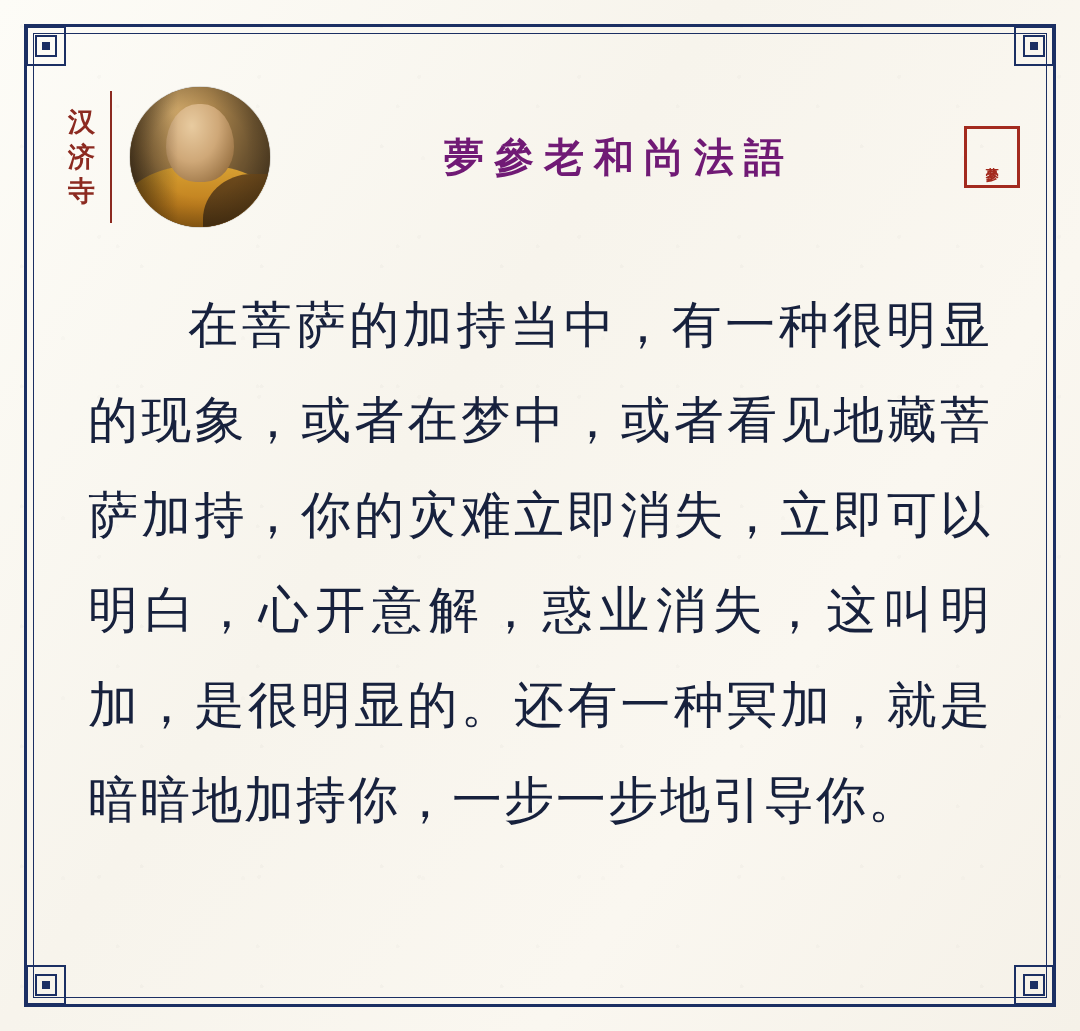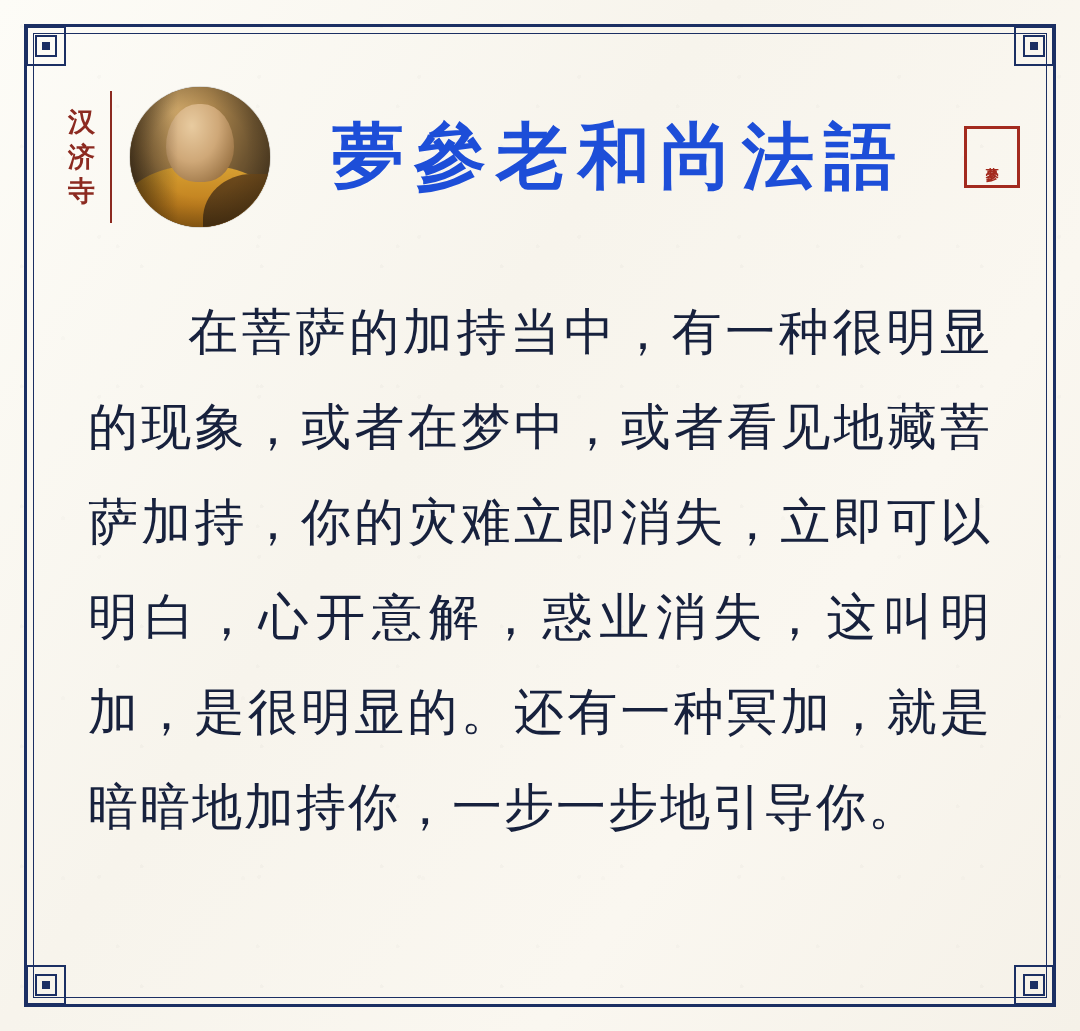--- a/index.html
+++ b/index.html
@@ -149,22 +149,22 @@
     background: linear-gradient(90deg, rgba(20,12,4,0.55) 0%, rgba(20,12,4,0) 100%);
   }
   .portrait .vign {
     position: absolute; inset: 0;
     background: radial-gradient(circle at 50% 45%, rgba(0,0,0,0) 45%, rgba(0,0,0,0.35) 100%);
   }
 
   .title {
     flex: 1;
     text-align: center;
-    color: #1d4ed8;
-    font-size: 72px;
+    color: #701a75;
+    font-size: 40px;
     letter-spacing: 10px;
     font-weight: 700;
     font-family: "Liberation Serif", "DejaVu Serif", serif;
     white-space: nowrap;
     padding-left: 10px;
   }
 
   .seal {
     width: 56px;
     height: 62px;
@@ -184,21 +184,21 @@
     margin-left: 6px;
     padding: 2px;
     font-family: "Liberation Serif", "DejaVu Serif", serif;
   }
 
   
   .body-text {
     position: absolute;
     left: 88px;
     right: 88px;
-    top: 285px;
+    top: 278px;
     color: #17213d;
     font-size: 50px;
     line-height: 95px;
     letter-spacing: 2px;
     text-align: justify;
     text-justify: inter-character;
     text-indent: 100px;
     font-family: "Liberation Serif", "DejaVu Serif", serif;
     font-weight: 500;
   }

